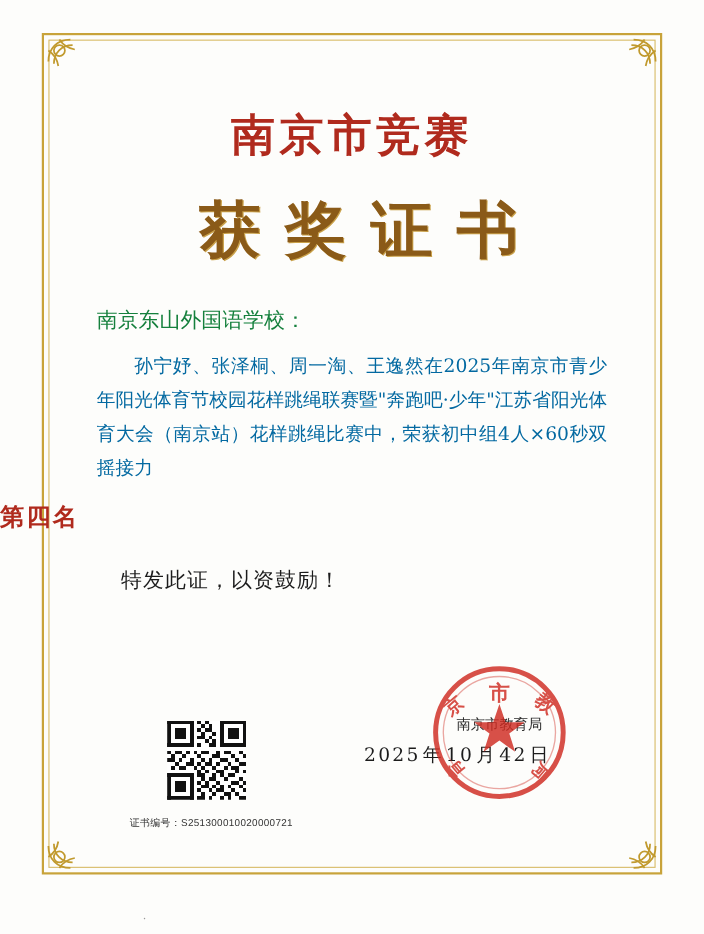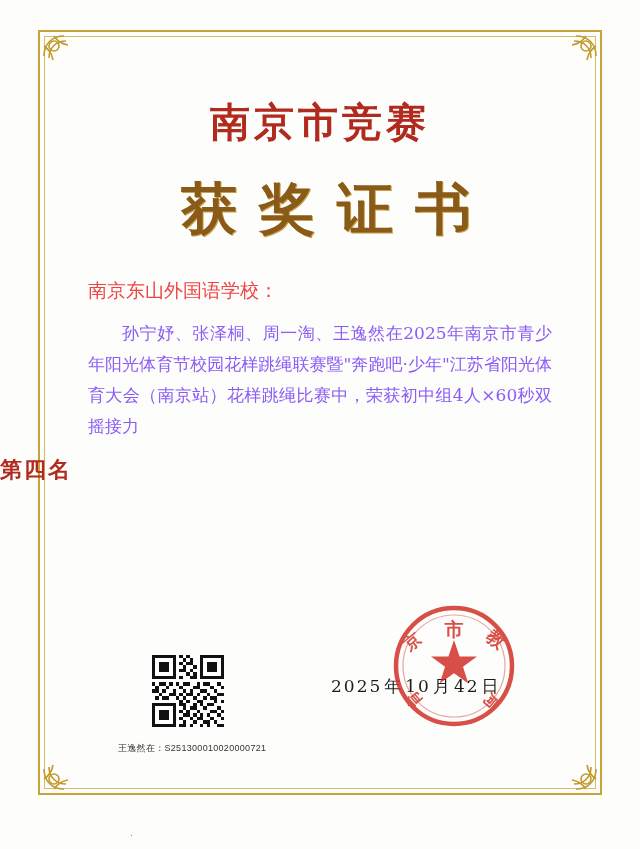--- a/index.html
+++ b/index.html
@@ -80,31 +80,31 @@
     text-shadow: 1px 1px 0 #c9a14a;
     padding-left: 12px;
   }
 
   
   .salutation {
     position: absolute;
     left: 88px;
     top: 278px;
     font-size: 19px;
-    color: #ef4444;
+    color: #15803d;
     font-family: "DejaVu Serif", "Liberation Serif", serif;
   }
   .bodytext {
     position: absolute;
     left: 88px;
     top: 318px;
     width: 464px;
     font-size: 17px;
     line-height: 31px;
-    color: #8b5cf6;
+    color: #0369a1;
     text-align: justify;
     text-indent: 34px;
     font-family: "DejaVu Serif", "Liberation Serif", serif;
   }
   .rank {
     position: absolute;
     left: 0; right: 0;
     top: 455px;
     font-size: 22px;
     font-weight: bold;
@@ -225,20 +225,21 @@
       <path d="M2 12 C8 16, 10 20, 11 26"></path>
     </svg>
   </div>
 
   <div class="title-main">南京市竞赛</div>
   <div class="title-sub">获奖证书</div>
 
   <div class="salutation">南京东山外国语学校：</div>
   <div class="bodytext">孙宁妤、张泽桐、周一淘、王逸然在2025年南京市青少年阳光体育节校园花样跳绳联赛暨"奔跑吧·少年"江苏省阳光体育大会（南京站）花样跳绳比赛中，荣获初中组4人×60秒双摇接力</div>
   <div class="rank">第四名</div>
+  <div class="closing">特发此证，以资鼓励！</div>
 
   <div class="qr-wrap">
     <svg width="72" height="72" viewBox="0 0 21 21" shape-rendering="crispEdges">
       <rect width="21" height="21" fill="#ffffff"></rect>
       <g fill="#111111">
         <rect x="0" y="0" width="7" height="1"></rect>
           <rect x="0" y="6" width="7" height="1"></rect>
         <rect x="0" y="0" width="1" height="7"></rect>
           <rect x="6" y="0" width="1" height="7"></rect>
         <rect x="2" y="2" width="3" height="3"></rect>
@@ -336,23 +337,24 @@
         <rect x="8" y="20" width="2" height="1"></rect>
           <rect x="11" y="20" width="1" height="1"></rect>
         <rect x="14" y="20" width="1" height="1"></rect>
           <rect x="16" y="20" width="1" height="1"></rect>
         <rect x="19" y="20" width="2" height="1"></rect>
       </g>
     </svg>
   </div>
 
   <div class="cert-no">
-    <span>王逸然在：</span><span>S251300010020000721</span>
-  </div>
-
+    <span>证书编号：</span><span>S251300010020000721</span>
+  </div>
+
+  <div class="org-name">南京市教育局</div>
 
   <div class="date-line">
     <span>2025</span><span>年</span><span>10</span><span>月</span><span>42</span><span>日</span>
   </div>
 
   <div class="seal">
     <svg width="132" height="132" viewBox="0 0 132 132">
       <g opacity="0.82">
         <circle cx="66" cy="66" r="58" fill="none" stroke="#cf2a20" stroke-width="4.5"></circle>
         <circle cx="66" cy="66" r="51" fill="none" stroke="#cf2a20" stroke-width="1.2" opacity="0.5"></circle>

